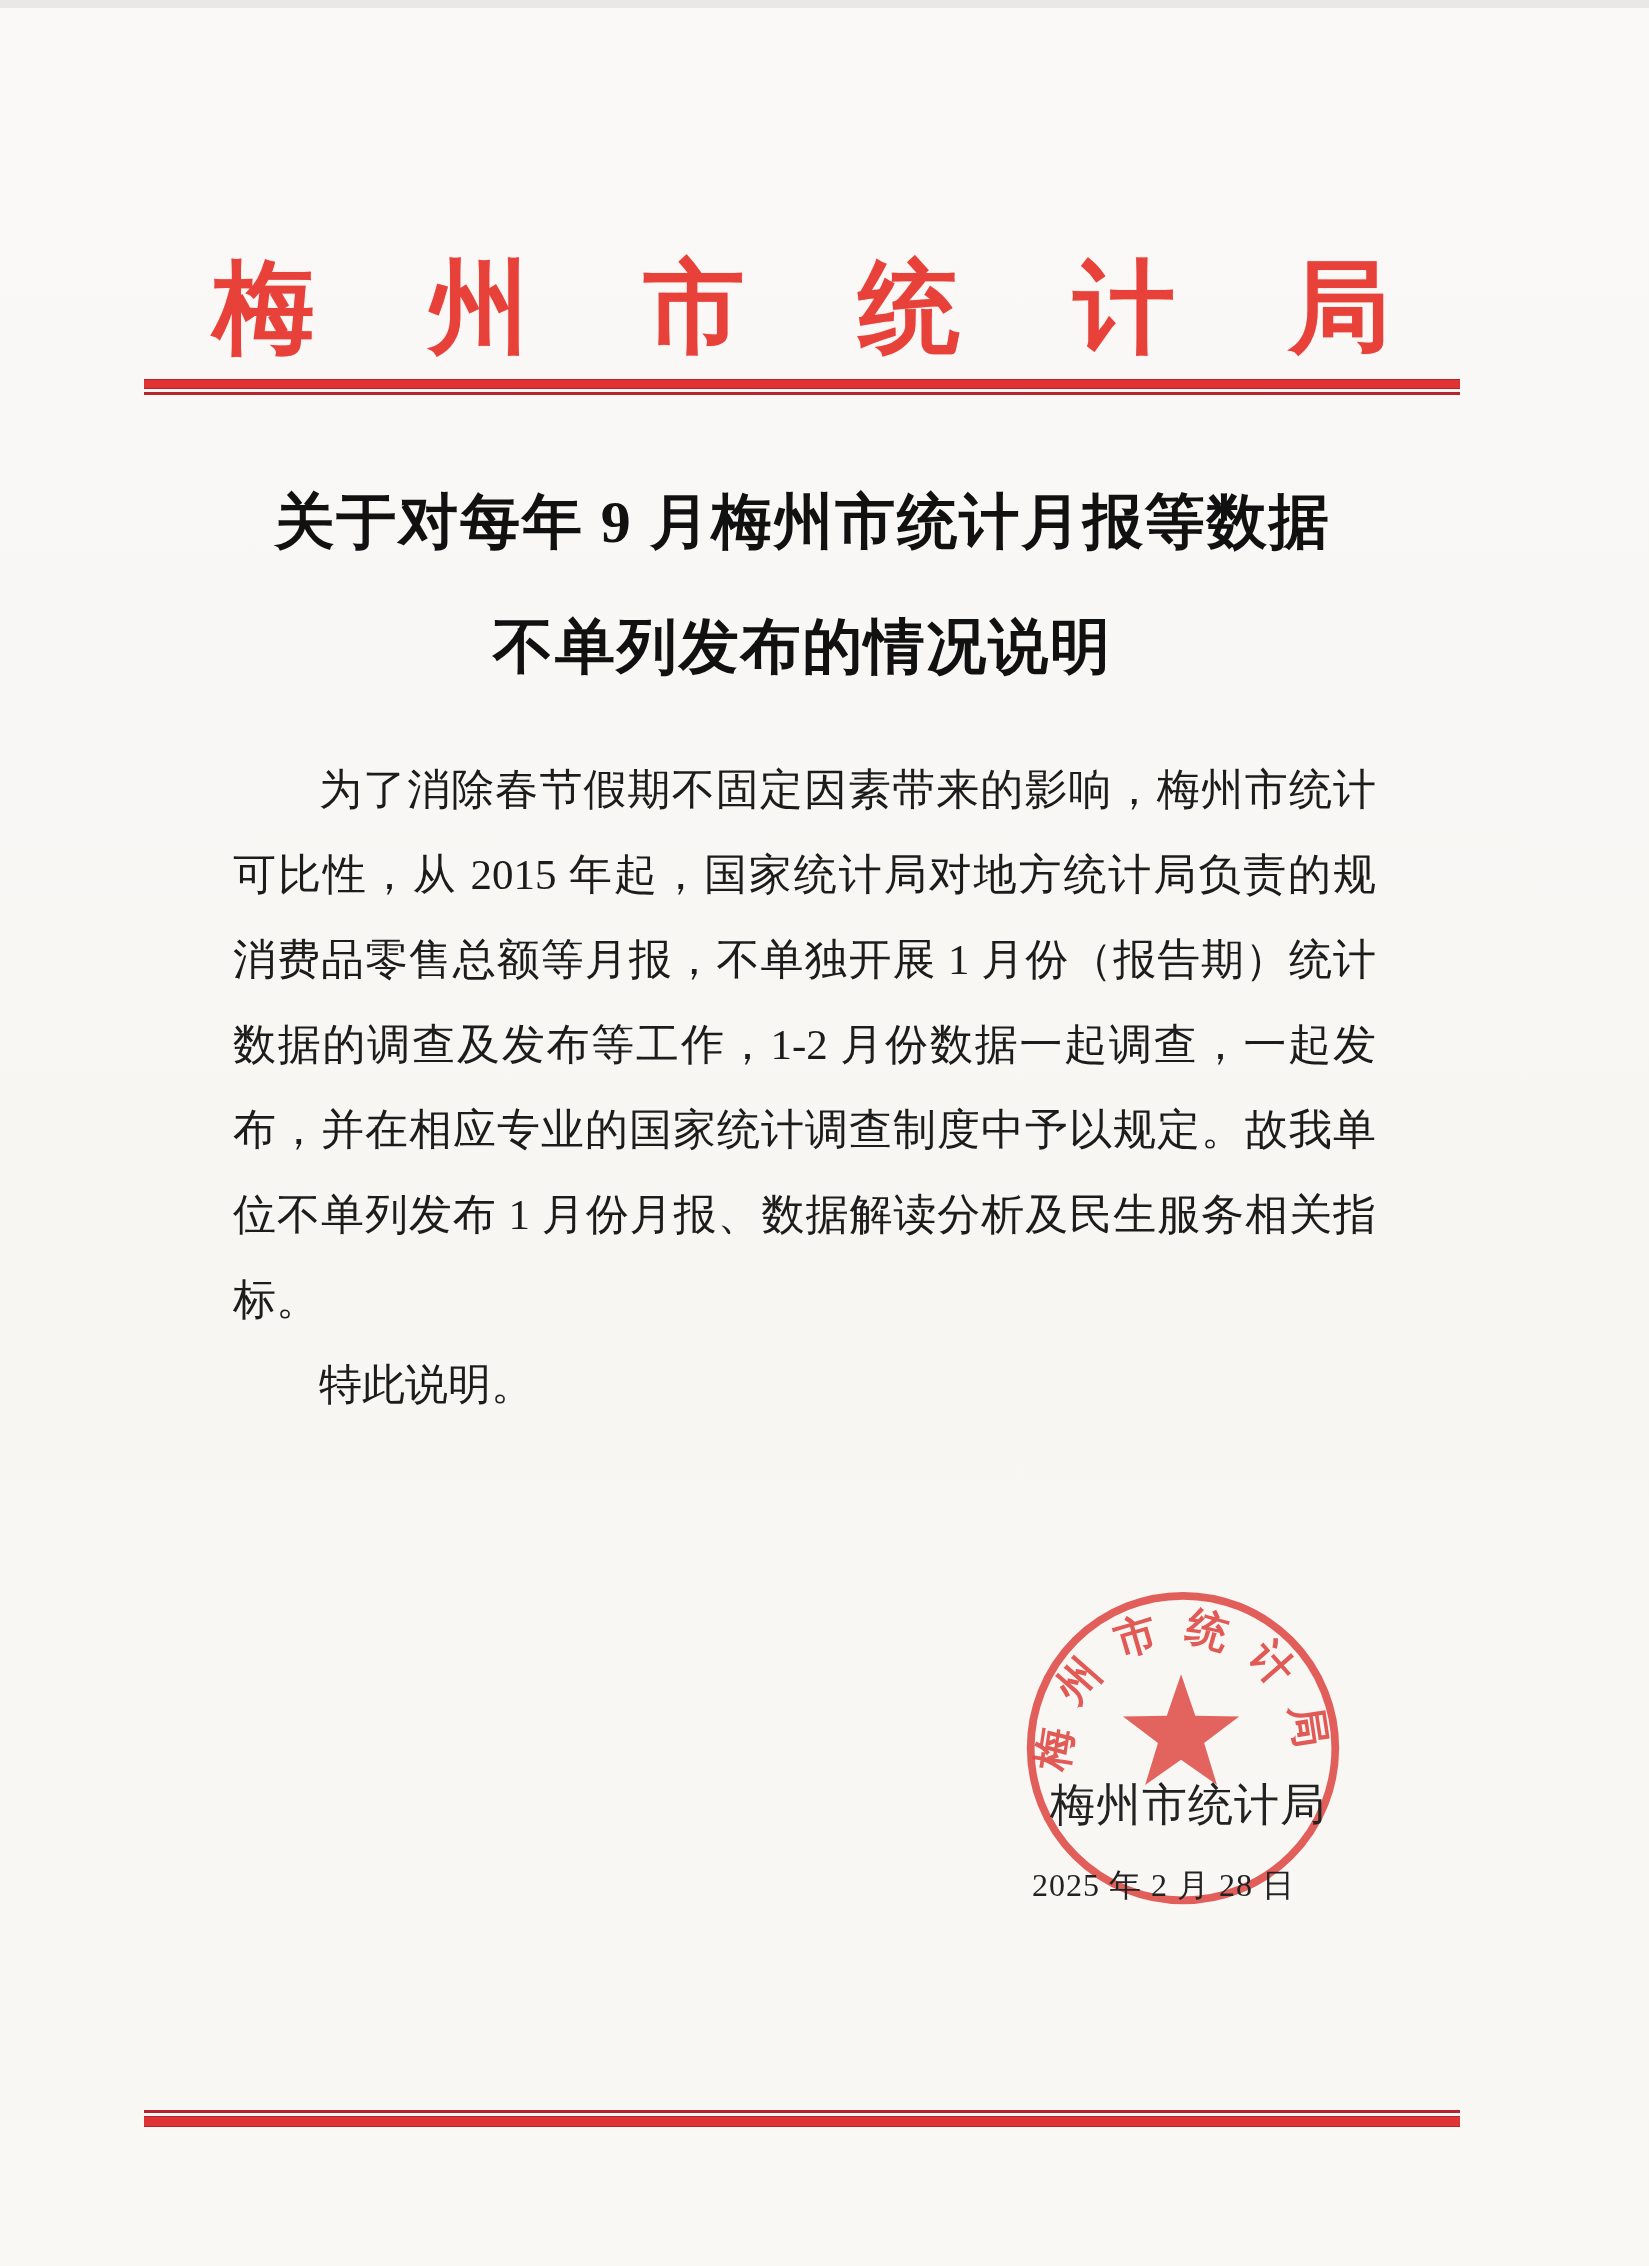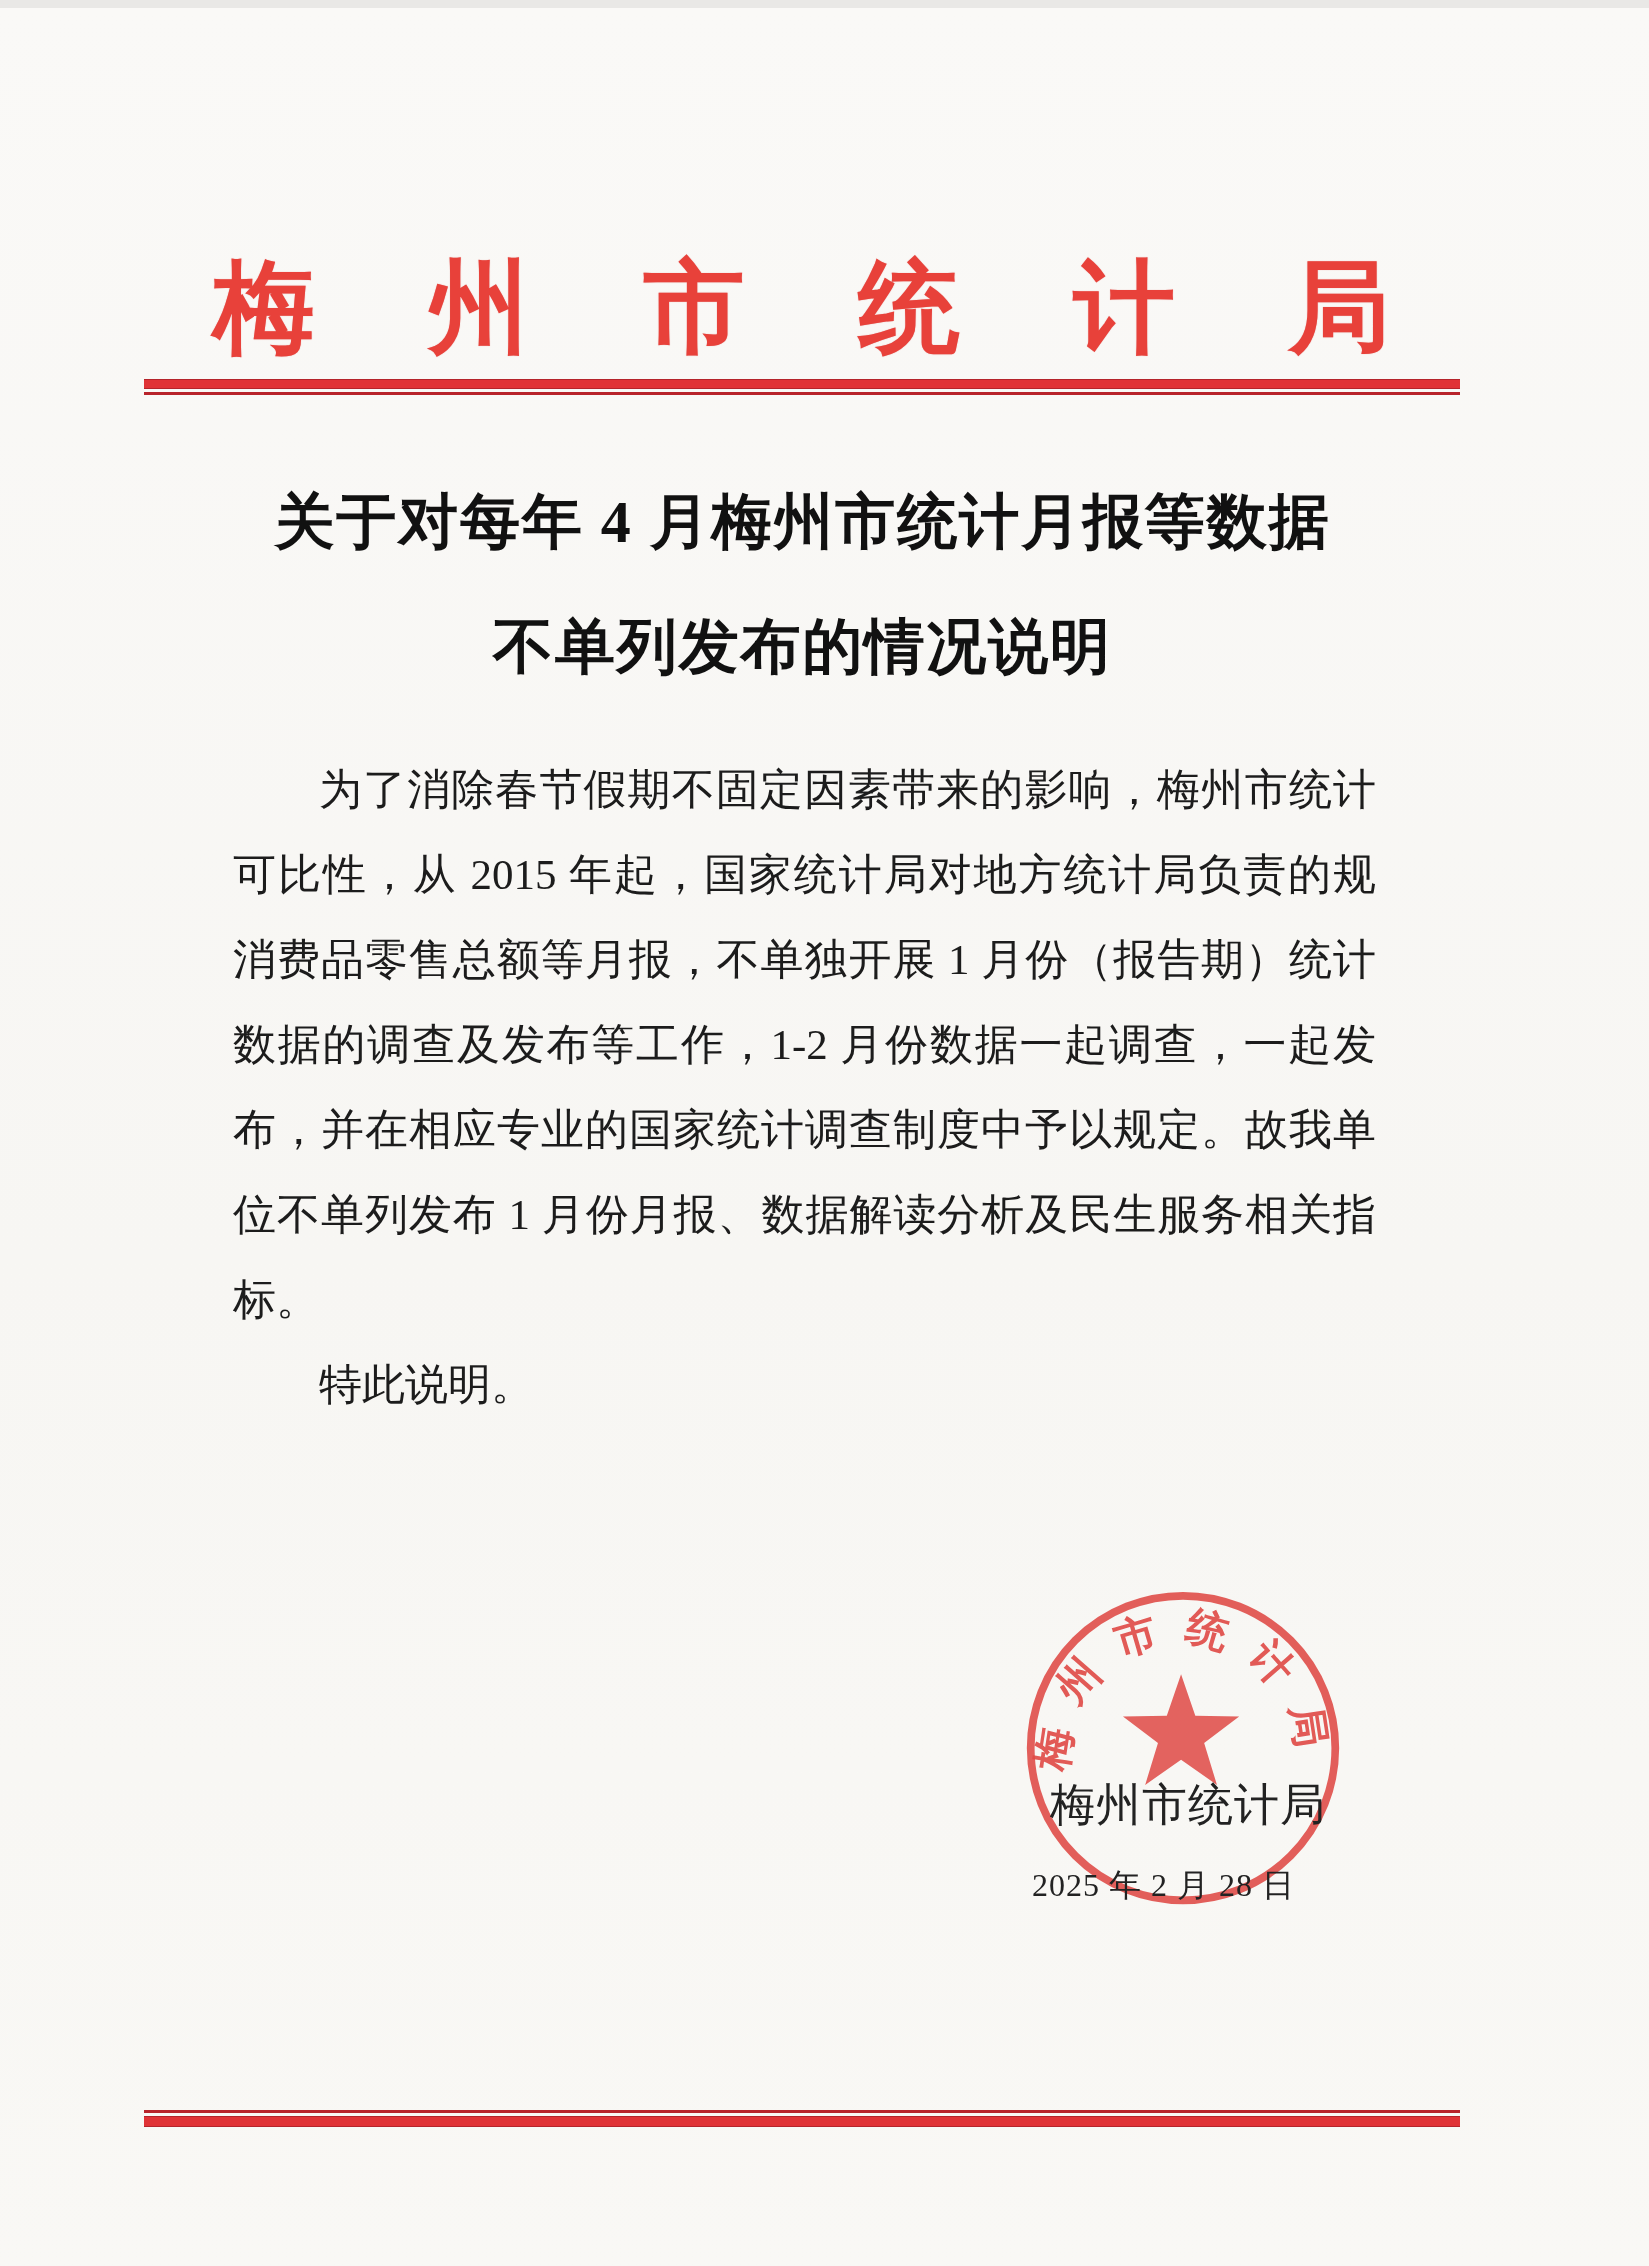--- a/index.html
+++ b/index.html
@@ -86,21 +86,21 @@
 </head>
 <body>
 
 <div class="page">
 
   <div class="letterhead">梅州市统计局</div>
   <div class="rule rule-top-thick"></div>
   <div class="rule rule-top-thin"></div>
 
   <div class="doc-title">
-    <div class="t-line">关于对每年 4 月梅州市统计月报等数据</div>
+    <div class="t-line">关于对每年 9 月梅州市统计月报等数据</div>
     <div class="t-line">不单列发布的情况说明</div>
   </div>
 
   <div class="body-block">
     <div class="b-line just indent">为了消除春节假期不固定因素带来的影响，梅州市统计局</div>
     <div class="b-line just">可比性，从 2015 年起，国家统计局对地方统计局负责的规</div>
     <div class="b-line just">消费品零售总额等月报，不单独开展 1 月份（报告期）统计</div>
     <div class="b-line just">数据的调查及发布等工作，1-2 月份数据一起调查，一起发</div>
     <div class="b-line just">布，并在相应专业的国家统计调查制度中予以规定。故我单</div>
     <div class="b-line just">位不单列发布 1 月份月报、数据解读分析及民生服务相关指</div>

